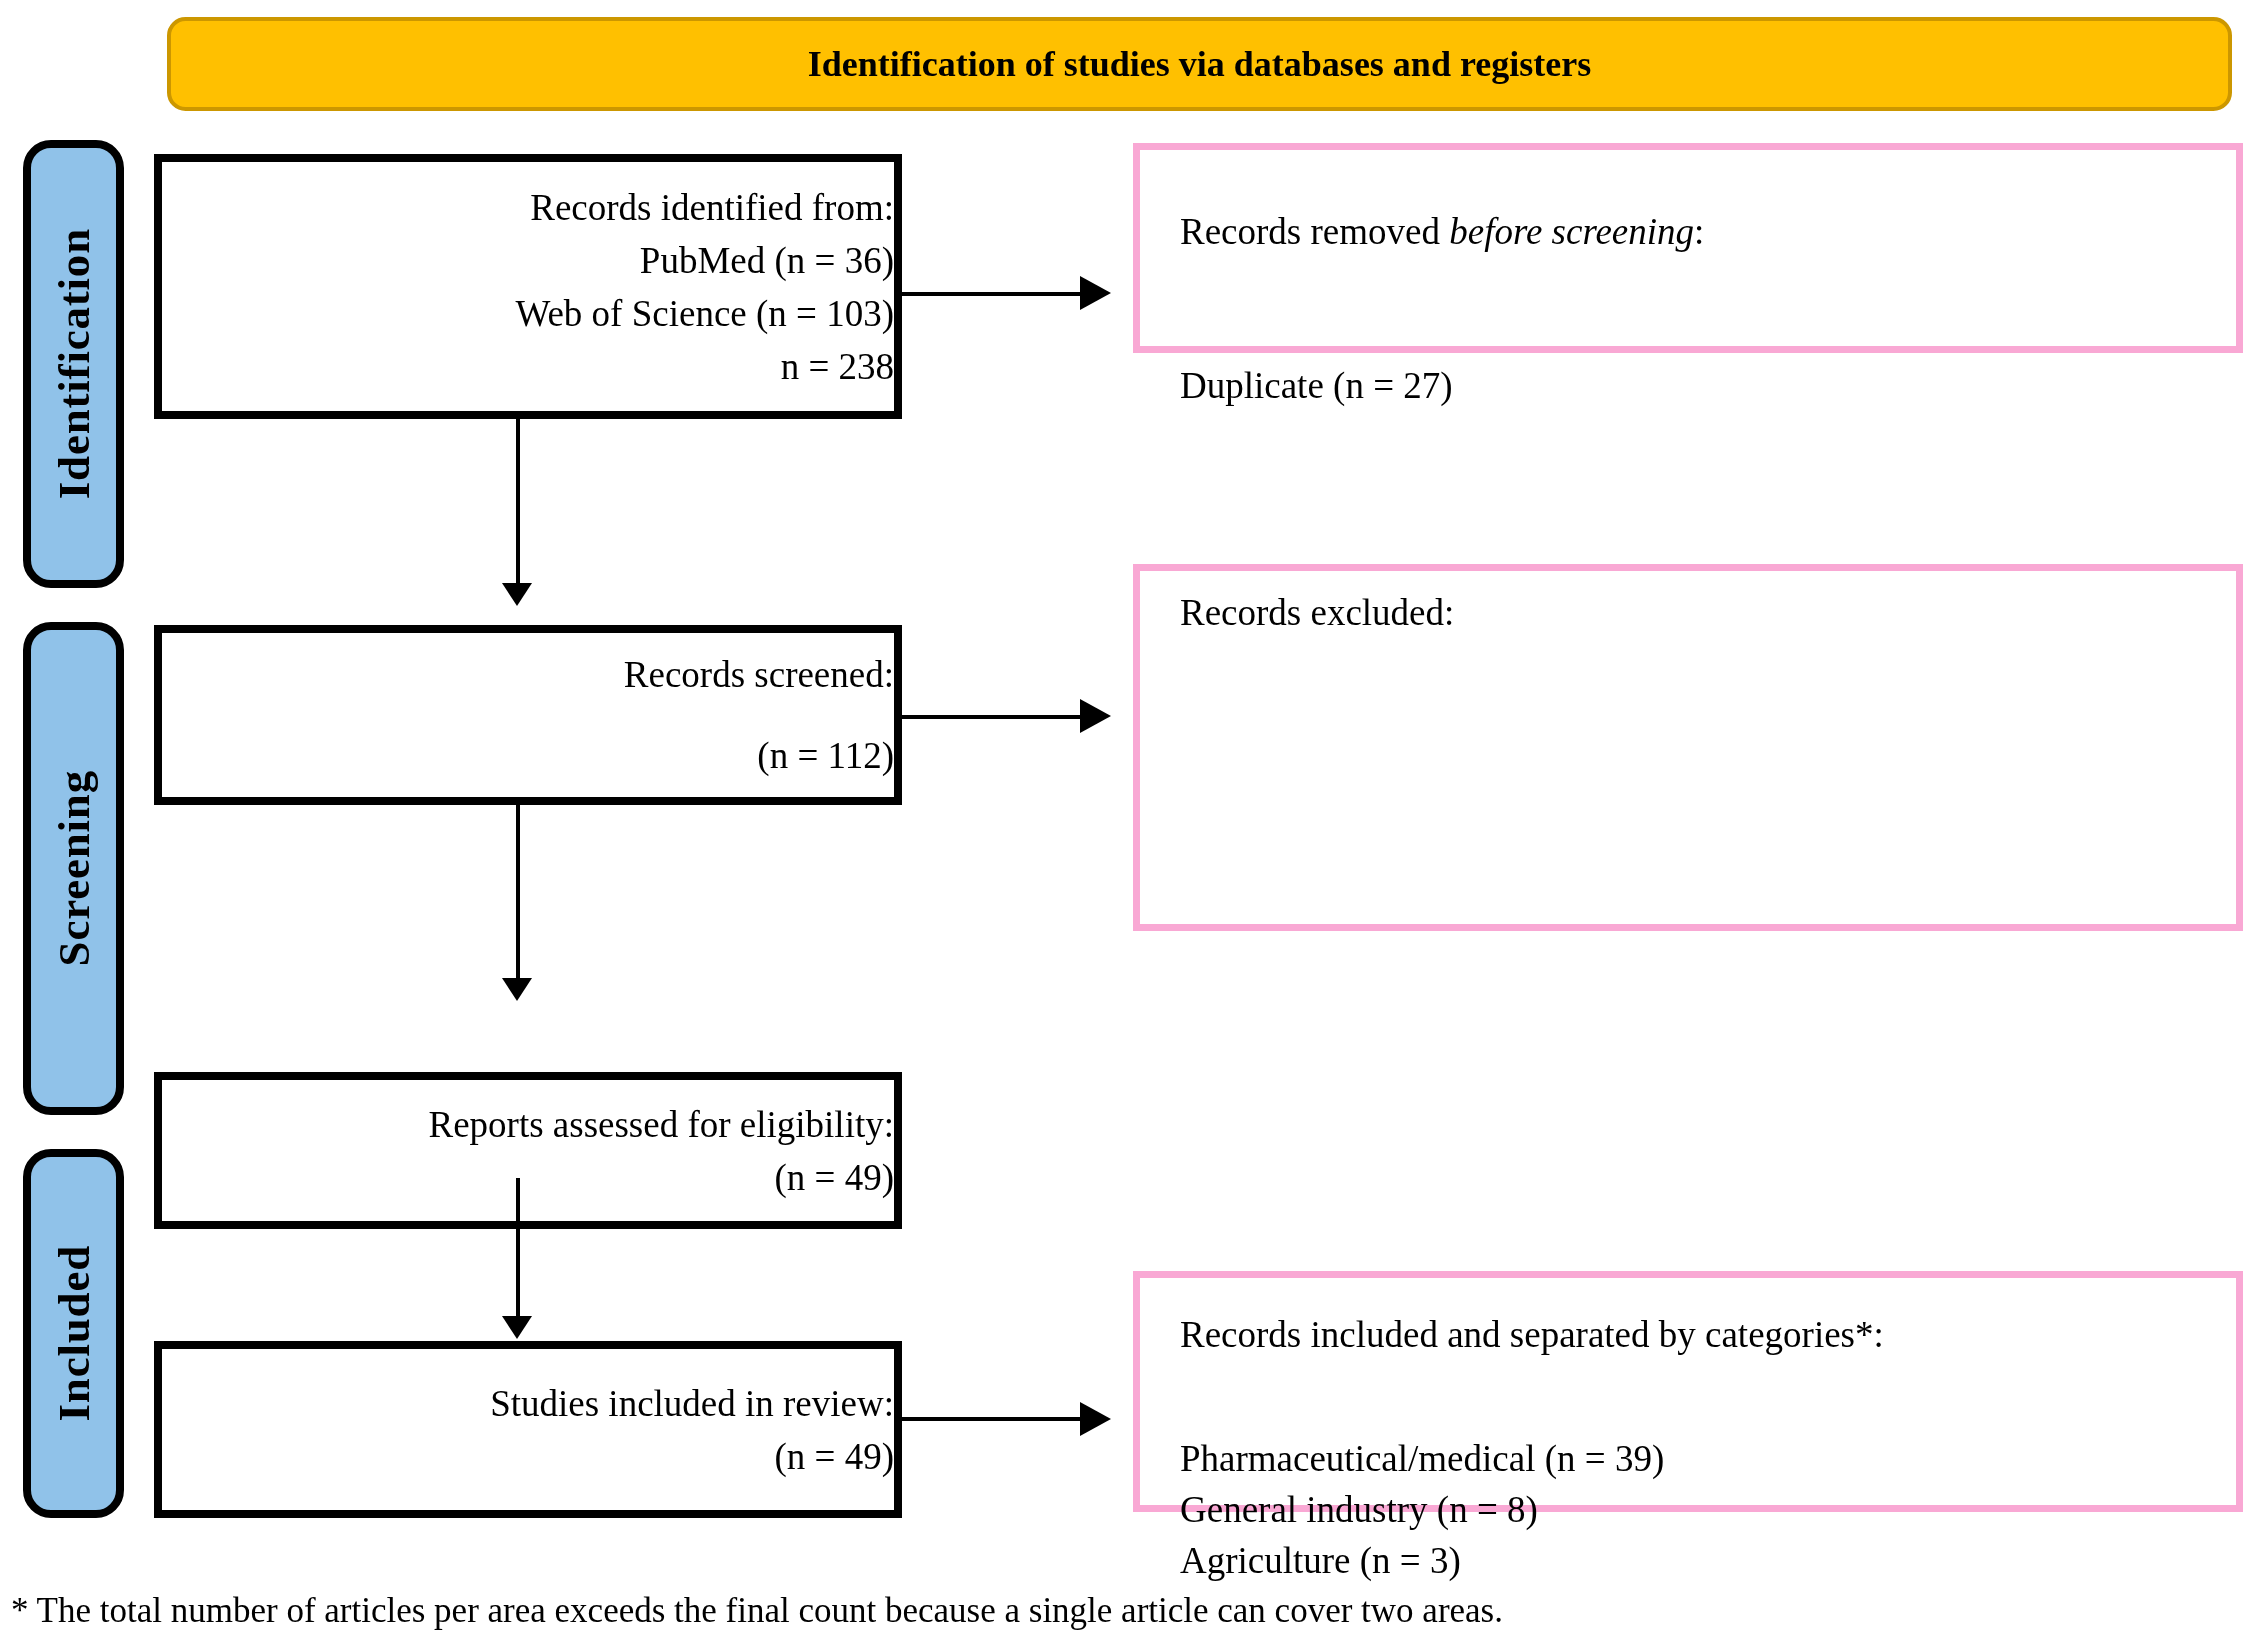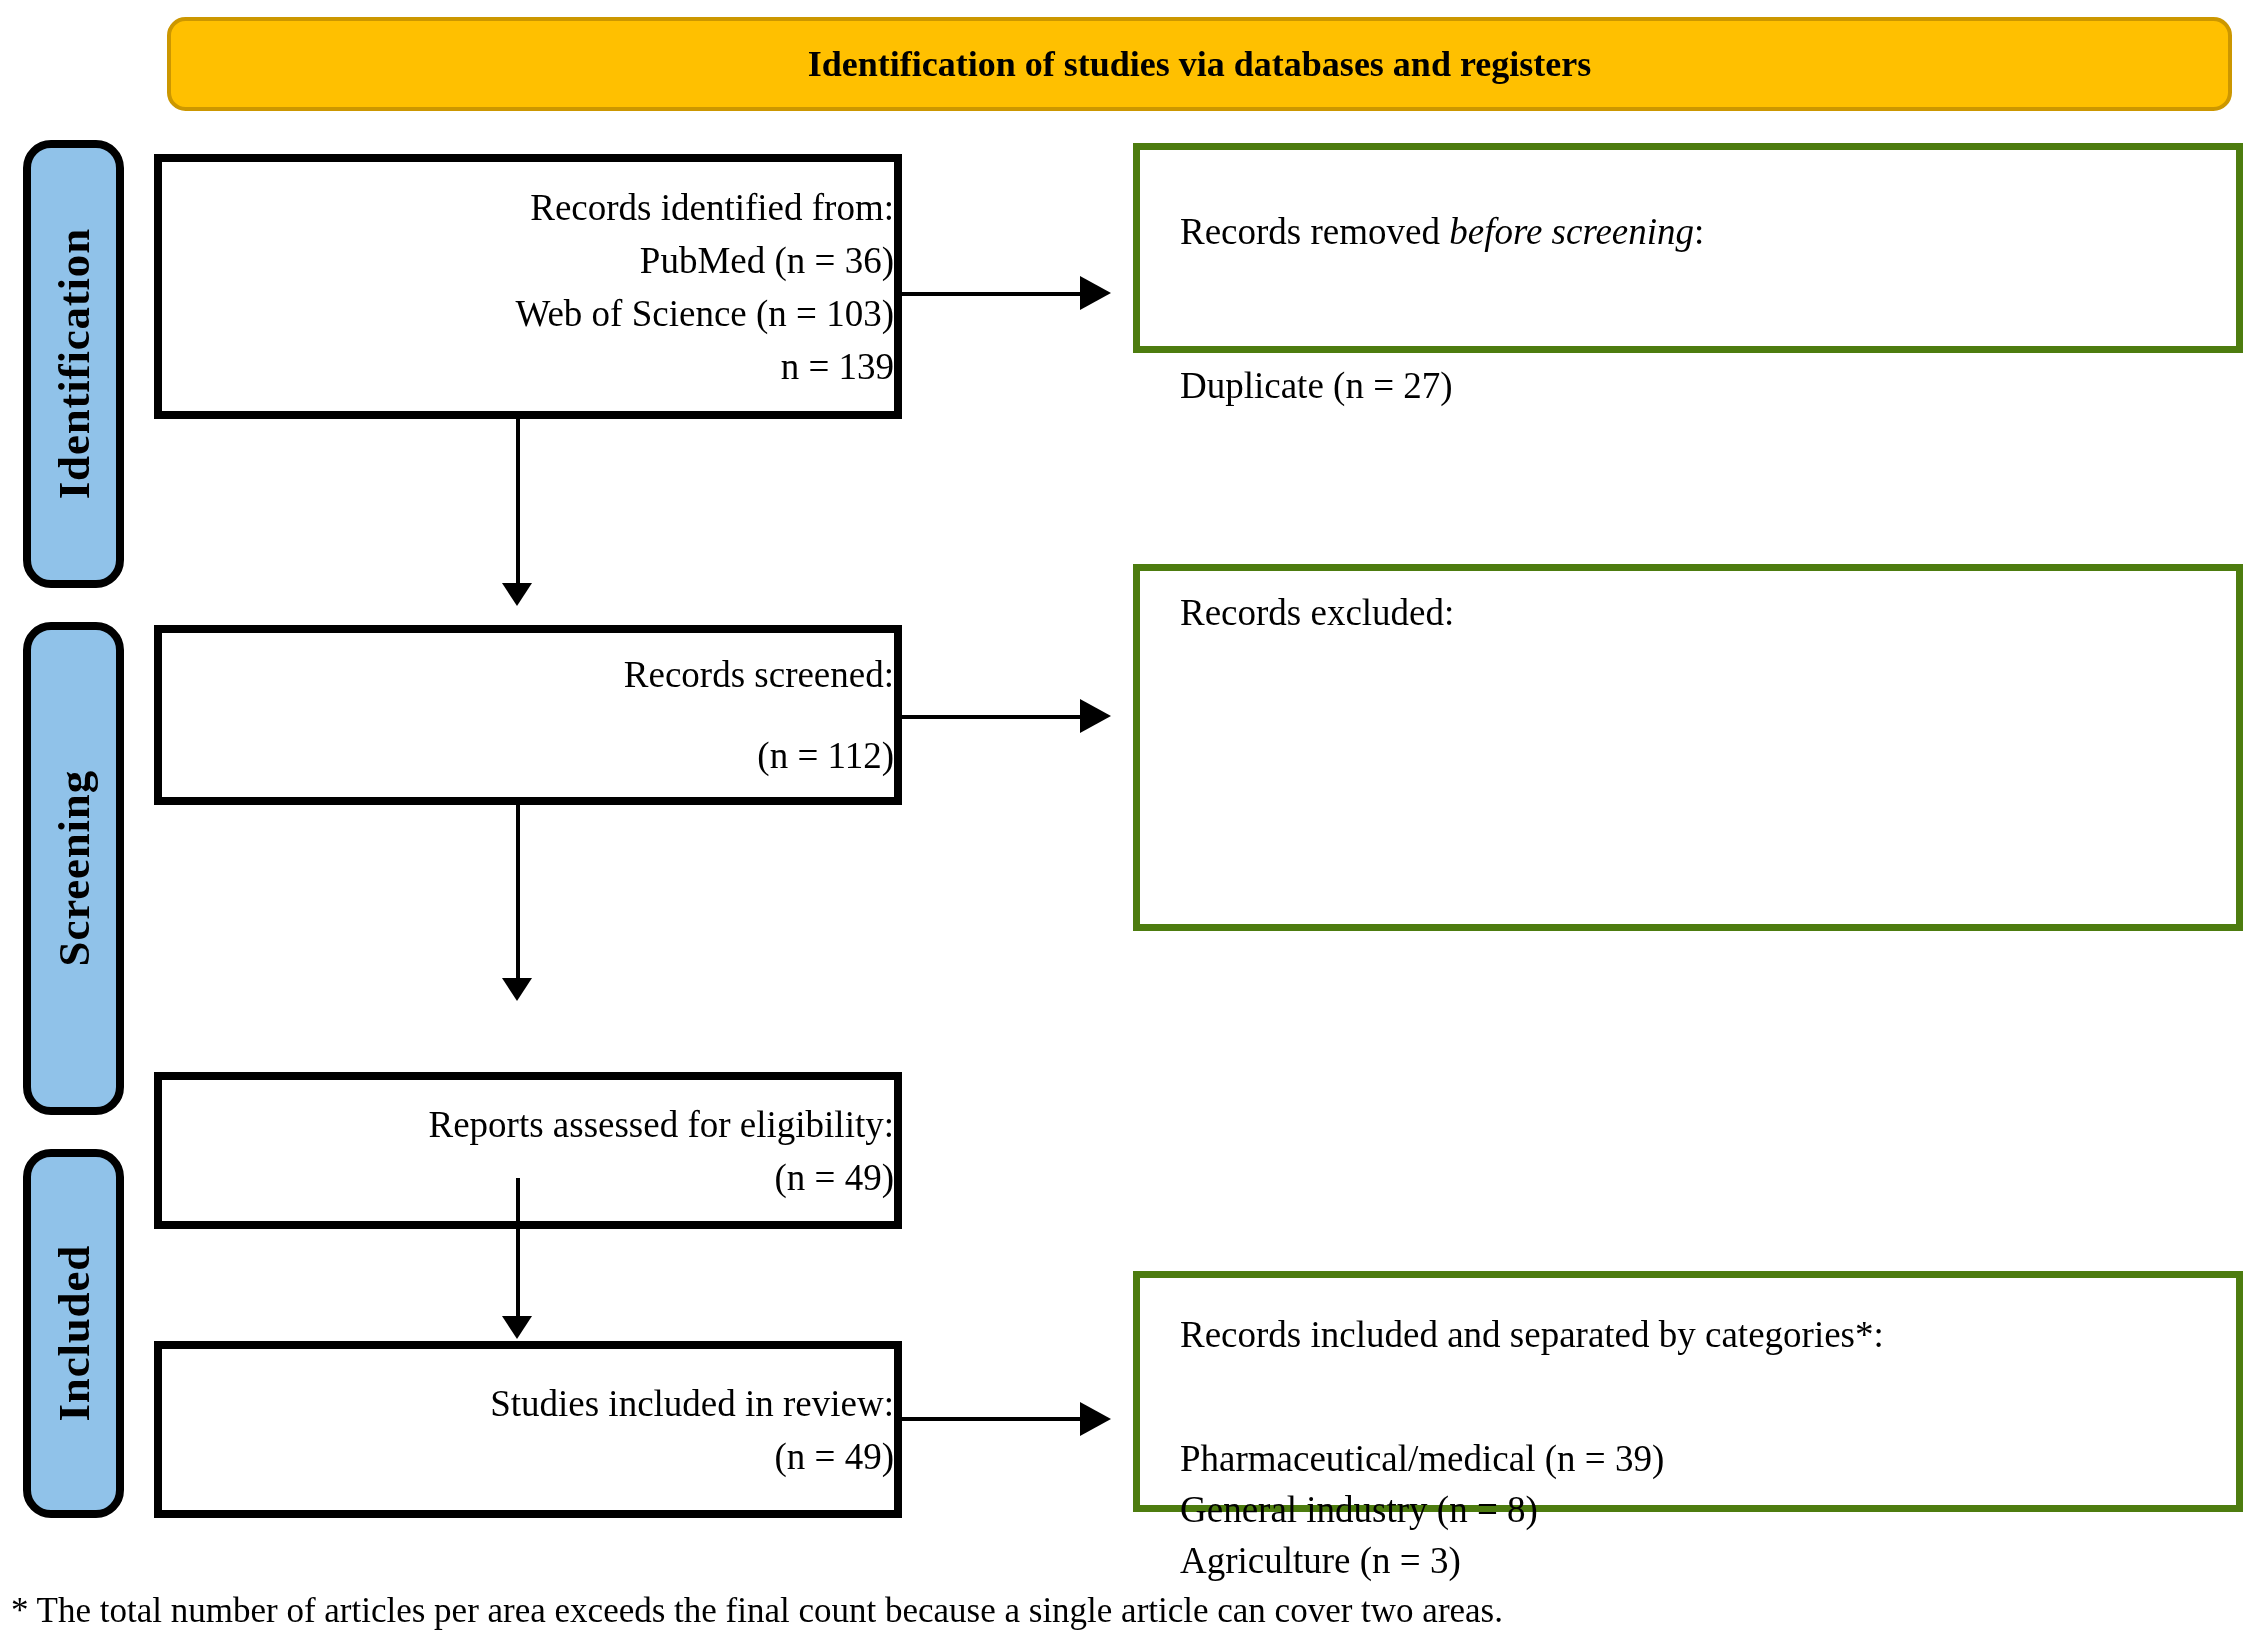--- a/index.html
+++ b/index.html
@@ -45,21 +45,21 @@
     display:flex;flex-direction:column;align-items:flex-end;justify-content:center;
     font-size:37px;line-height:53px;text-align:center;
   }
   #lbox-identified{top:154px;height:265px;}
   #lbox-screened{top:625px;height:180px;gap:28px;}
   #lbox-assessed{top:1072px;height:157px;}
   #lbox-included{top:1341px;height:177px;}
   
   .rbox{
     position:absolute;left:1133px;width:1110px;
-    border:7px solid #4d7c0f;background:#fff;
+    border:7px solid #f9a8d4;background:#fff;
     box-sizing:border-box;
     font-size:37px;line-height:51px;text-align:left;
   }
   #rbox-removed{top:143px;height:210px;}
   #rbox-excluded{top:564px;height:367px;}
   #rbox-categories{top:1271px;height:241px;}
   .rbox .inner{padding:0 31px 0 40px;}
   #rbox-removed .rtitle{margin-top:56px;}
   #rbox-removed .ritem{margin-top:103px;}
   #rbox-excluded .rtitle{margin-top:16px;}
@@ -103,21 +103,21 @@
     <span class="stage-text">Screening</span>
   </div>
   <div class="stage" id="stage-included">
     <span class="stage-text">Included</span>
   </div>
 
   <div class="lbox" id="lbox-identified">
     <div>Records identified from:</div>
     <div>PubMed (n = 36)</div>
     <div>Web of Science (n = 103)</div>
-    <div>n = 139</div>
+    <div>n = 238</div>
   </div>
 
   <div class="lbox" id="lbox-screened">
     <div>Records screened:</div>
     <div>(n = 112)</div>
   </div>
 
   <div class="lbox" id="lbox-assessed">
     <div>Reports assessed for eligibility:</div>
     <div>(n = 49)</div>

